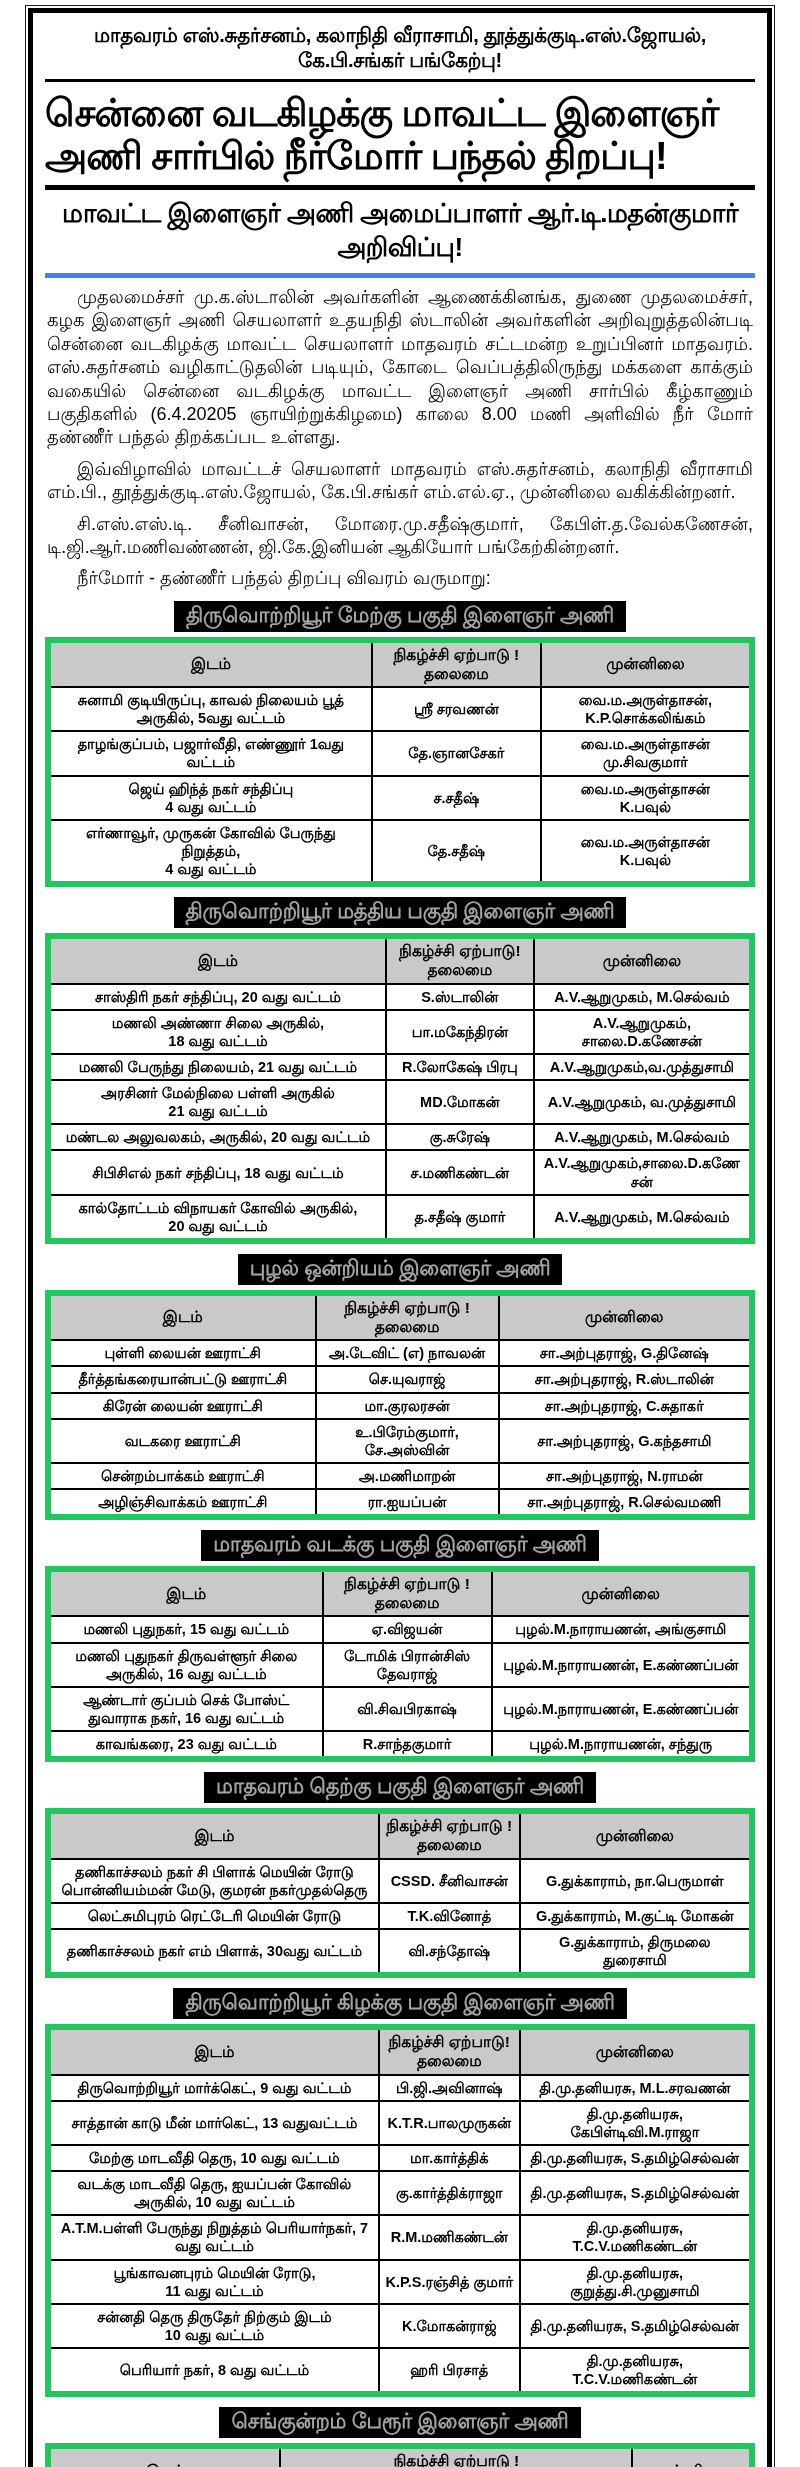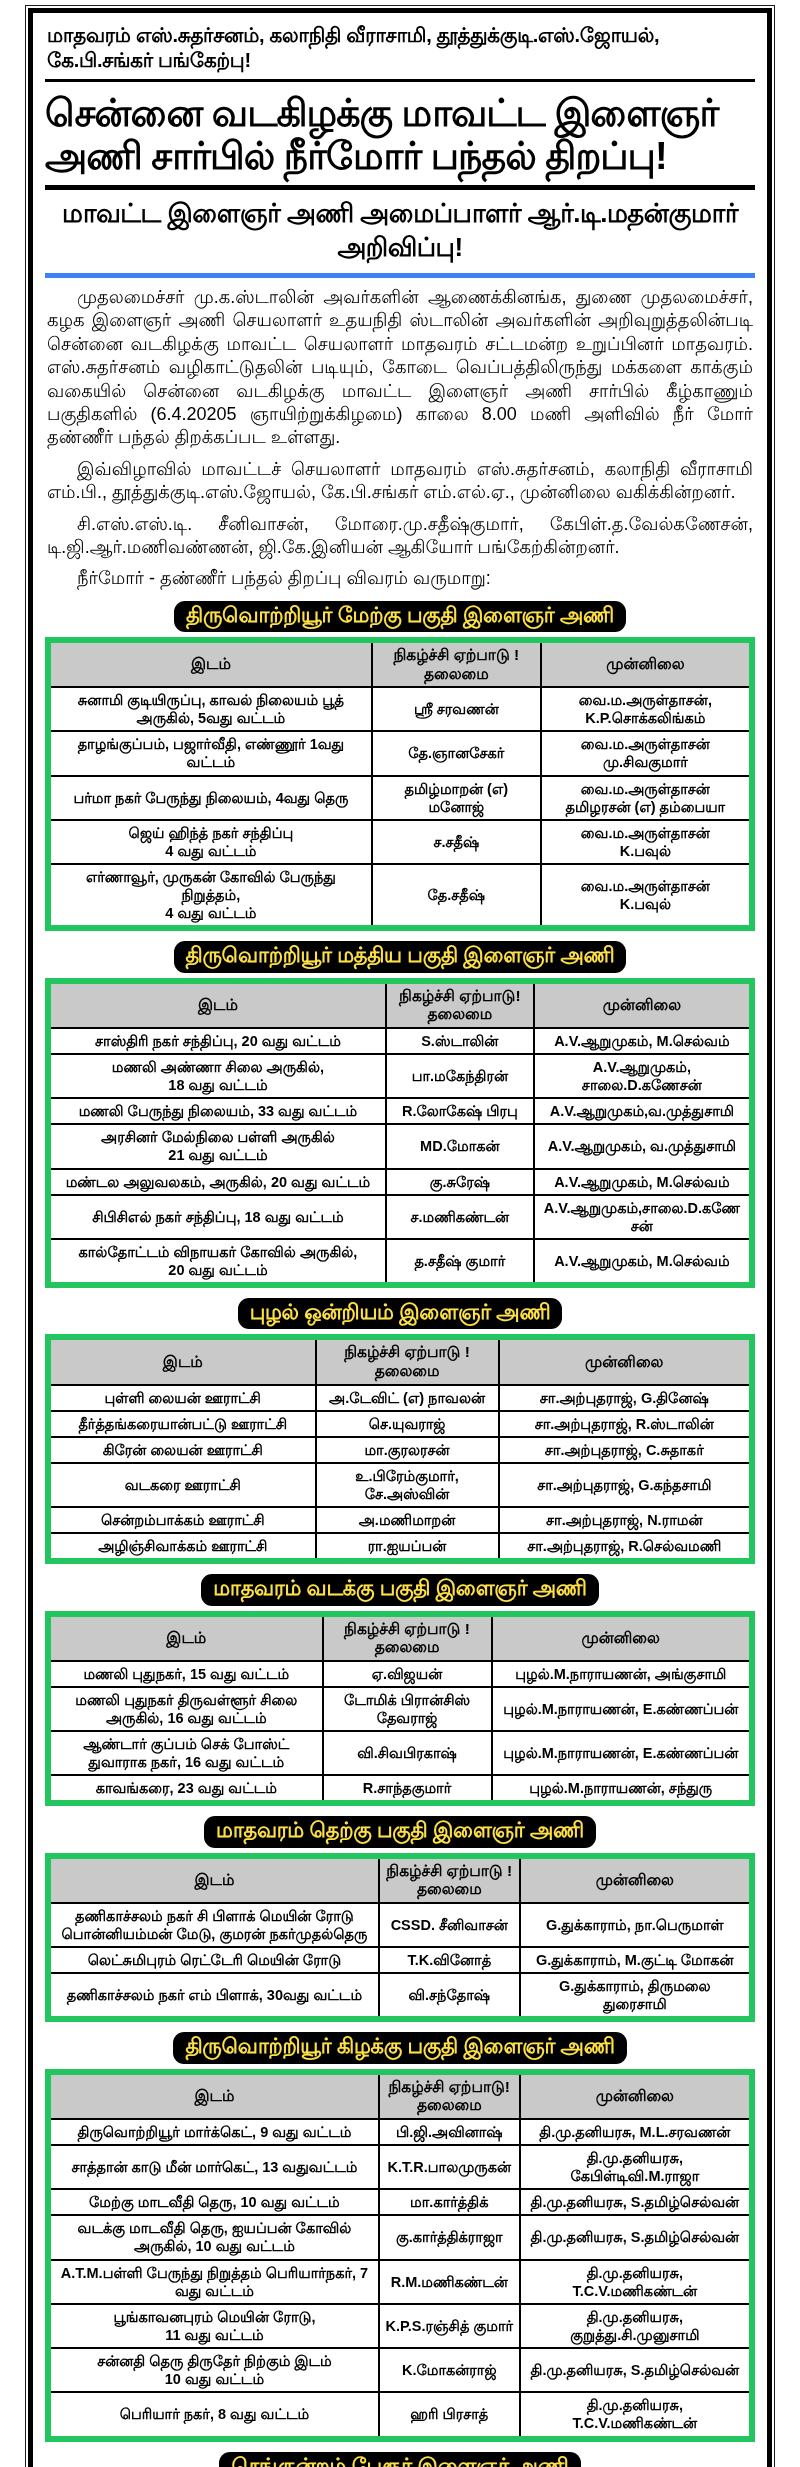--- a/index.html
+++ b/index.html
@@ -13,21 +13,21 @@
     margin: 8px 28px 0 28px;
     border: 5px solid #000;
     outline: 1px solid #1a1a1a;
     outline-offset: 2px;
     min-height: 2392px;
     padding: 6px 12px 14px 12px;
     box-sizing: border-box;
     background: #fff;
   }
   .participants {
-    font-size: 20px; font-weight: bold; text-align: left;
+    font-size: 20px; font-weight: bold; text-align: center;
     padding: 5px 2px 5px; border-bottom: 3px solid #000;
     letter-spacing: -0.3px;
   }
   .headline {
     margin: 0; font-size: 38px; font-weight: bold; text-align: left;
     line-height: 1.12; letter-spacing: -1px;
     padding: 10px 0 8px; border-bottom: 5px solid #000;
   }
   .announcement {
     font-size: 26px; font-weight: bold; text-align: center;
@@ -35,25 +35,24 @@
     letter-spacing: -0.5px;
   }
   .para {
     margin: 8px 2px 0 2px;
     font-size: 18px; line-height: 1.3; text-align: justify;
     text-indent: 30px;
   }
   .tsec { margin-top: 4px; }
   .tbl-title {
     display: table; margin: 10px auto 5px auto;
-    background: #000; color: #fde047;
+    background: #000; color: #a3a3a3;
     font-size: 21px; font-weight: bold;
     padding: 2px 12px 5px 12px; line-height: 1.15;
     letter-spacing: -0.3px;
-    border-radius: 11px;
   }
   table {
     width: 100%; border-collapse: collapse; table-layout: fixed;
     border: 6px solid #22c55e;
   }
   th {
     background: #c9c9c9; border: 2px solid #000;
     font-size: 15.5px; font-weight: bold; text-align: center;
     padding: 3px 4px; line-height: 1.2; white-space: pre-line;
   }
@@ -106,26 +105,20 @@
                 <td>வை.ம.அருள்தாசன்,
 K.P.சொக்கலிங்கம்</td>
               </tr>
               <tr>
                 <td>தாழங்குப்பம், பஜார்வீதி, எண்ணூர் 1வது வட்டம்</td>
                 <td>தே.ஞானசேகர்</td>
                 <td>வை.ம.அருள்தாசன்
 மு.சிவகுமார்</td>
               </tr>
               <tr>
-                <td>பர்மா நகர் பேருந்து நிலையம், 4வது தெரு</td>
-                <td>தமிழ்மாறன் (எ) மனோஜ்</td>
-                <td>வை.ம.அருள்தாசன்
-தமிழரசன் (எ) தம்பையா</td>
-              </tr>
-              <tr>
                 <td>ஜெய் ஹிந்த் நகர் சந்திப்பு
 4 வது வட்டம்</td>
                 <td>ச.சதீஷ்</td>
                 <td>வை.ம.அருள்தாசன்
 K.பவுல்</td>
               </tr>
               <tr>
                 <td>எர்ணாவூர், முருகன் கோவில் பேருந்து நிறுத்தம்,
 4 வது வட்டம்</td>
                 <td>தே.சதீஷ்</td>
@@ -158,21 +151,21 @@
                 <td>A.V.ஆறுமுகம், M.செல்வம்</td>
               </tr>
               <tr>
                 <td>மணலி அண்ணா சிலை அருகில்,
 18 வது வட்டம்</td>
                 <td>பா.மகேந்திரன்</td>
                 <td>A.V.ஆறுமுகம்,
 சாலை.D.கணேசன்</td>
               </tr>
               <tr>
-                <td>மணலி பேருந்து நிலையம், 33 வது வட்டம்</td>
+                <td>மணலி பேருந்து நிலையம், 21 வது வட்டம்</td>
                 <td>R.லோகேஷ் பிரபு</td>
                 <td>A.V.ஆறுமுகம்,வ.முத்துசாமி</td>
               </tr>
               <tr>
                 <td>அரசினர் மேல்நிலை பள்ளி அருகில்
 21 வது வட்டம்</td>
                 <td>MD.மோகன்</td>
                 <td>A.V.ஆறுமுகம், வ.முத்துசாமி</td>
               </tr>
               <tr>

